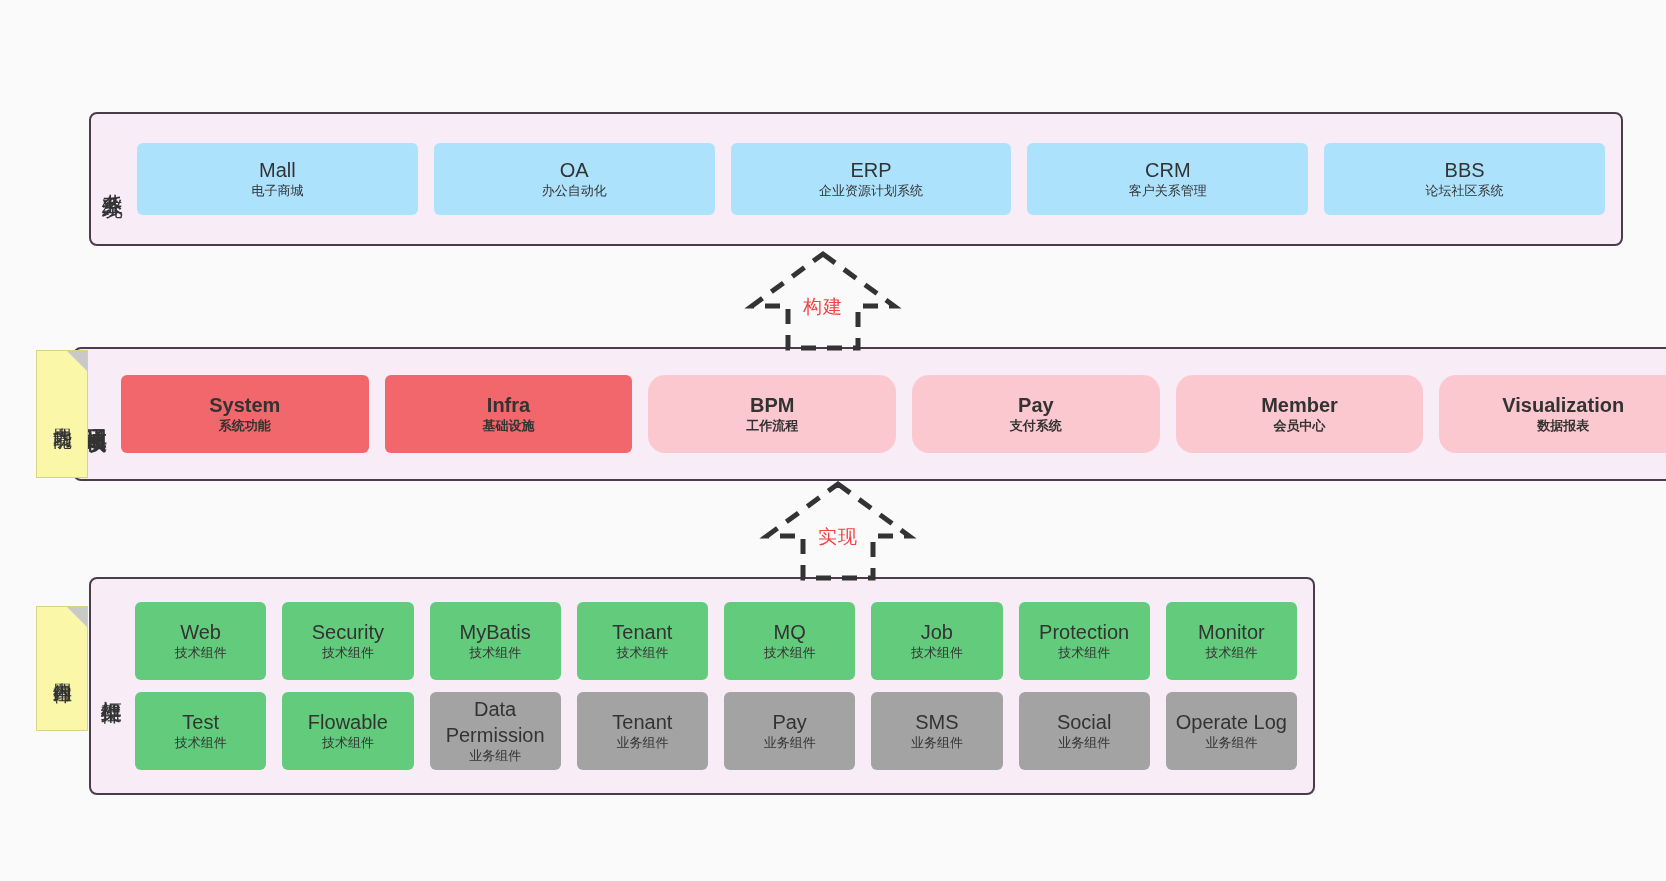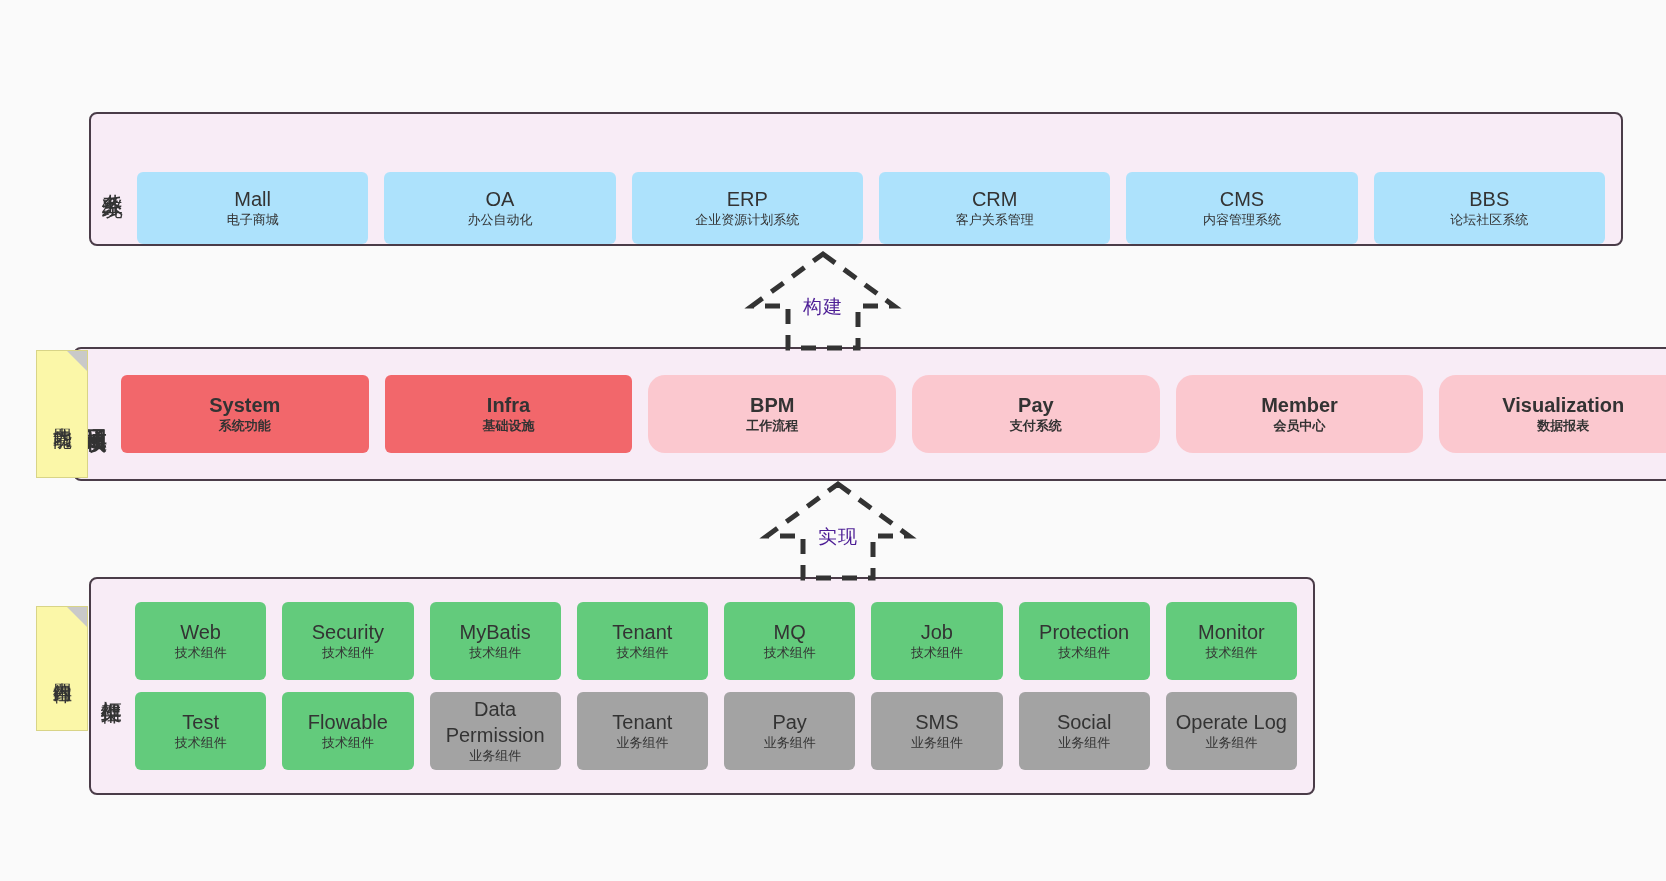--- a/index.html
+++ b/index.html
@@ -81,21 +81,21 @@
 
   
   .c-blue       { background: #ade2fc; }
   .c-red        { background: #f2676b; }
   .c-pink       { background: #fbc8cf; border-radius: 17px; }
   .c-green      { background: #63cb7c; }
   .c-lightgreen { background: #a3a3a3; }
 
   
   #band-business { left: 89px;  top: 112px; width: 1534px; height: 134px; }
-  #band-business .band-body { padding: 0 16px 0 4px; justify-content: flex-end; }
+  #band-business .band-body { padding: 0 16px 0 4px; }
   #band-business .cell { height: 72px; }
 
   #band-common   { left: 73px;  top: 347px; width: 1632px; height: 134px; font-weight: bold; }
   #band-common .band-body { padding: 0 16px 0 4px; }
   #band-common .cell { height: 78px; }
 
   #band-frame    { left: 89px;  top: 577px; width: 1226px; height: 218px; }
   #band-frame .band-body { padding: 0 16px 0 4px; gap: 12px; }
   #band-frame .cell { height: 78px; }
   #band-frame .band-title { width: 40px; }
@@ -141,21 +141,21 @@
   #arrow-impl   { left: 763px;  top: 480px; }
 
   .arrow svg { display: block; overflow: visible; }
 
   .arrow-label {
     position: absolute;
     left: 0; right: 0;
     top: 44px;
     text-align: center;
     font-size: 19px;
-    color: #4c1d95;
+    color: #ef4444;
     letter-spacing: 1px;
     pointer-events: none;
   }
 </style>
 </head>
 <body>
 
 <div class="canvas">
 
   <div id="bands-host">
@@ -173,24 +173,20 @@
               <div class="t1">OA</div>
               <div class="t2">办公自动化</div>
             </div>
             <div class="cell c-blue">
               <div class="t1">ERP</div>
               <div class="t2">企业资源计划系统</div>
             </div>
             <div class="cell c-blue">
               <div class="t1">CRM</div>
               <div class="t2">客户关系管理</div>
-            </div>
-            <div class="cell c-blue">
-              <div class="t1">CMS</div>
-              <div class="t2">内容管理系统</div>
             </div>
             <div class="cell c-blue">
               <div class="t1">BBS</div>
               <div class="t2">论坛社区系统</div>
             </div>
           </div>
         </div>
       </div>
       <div class="band" id="band-common">
         <div class="band-title">

